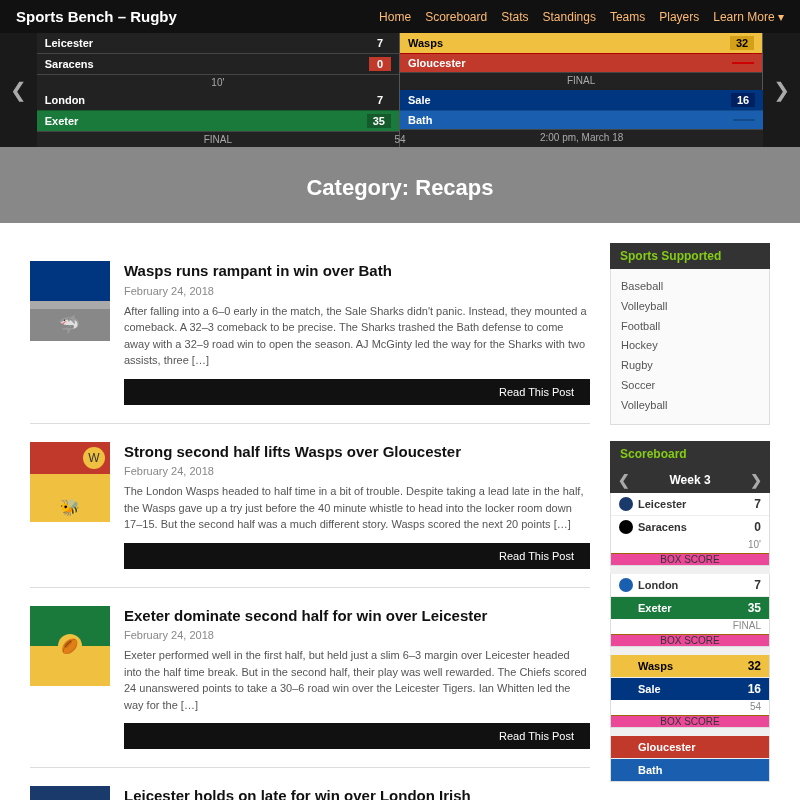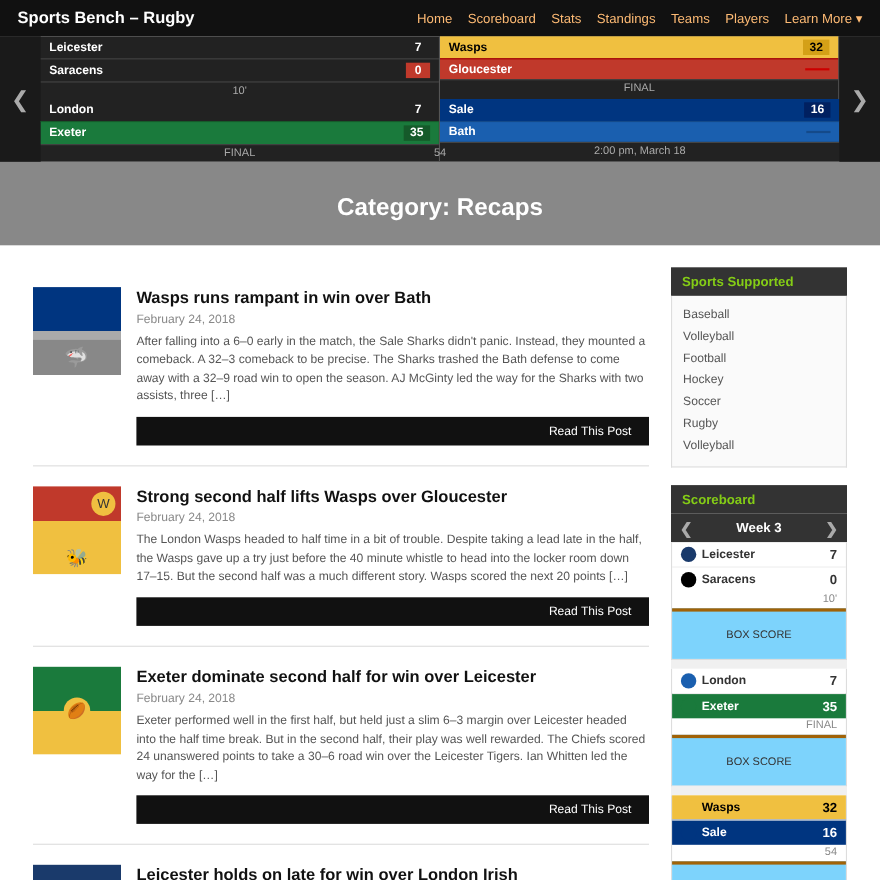--- a/index.html
+++ b/index.html
@@ -215,27 +215,27 @@
       text-align: right;
       font-size: 10px;
       color: #888;
       padding: 1px 8px 3px;
     }
     .score-match-separator { border-top: 1px solid #eee; }
     .box-score-btn {
       display: block;
       width: 100%;
       text-align: center;
-      background: #7dd3fc;
+      background: #ec4899;
       border: none;
-      padding: 16px;
+      padding: 0;
       font-size: 10px;
       cursor: pointer;
       color: #333;
-      border-top: 3px solid #a16207;
+      border-top: 1px solid #a16207;
     }
     .match-separator { height: 8px; background: #f0f0f0; }
 
     
     .logo-leicester { background: #1a3a6b; }
     .logo-london { background: #1a5faf; }
     .logo-saracens { background: #000; }
     .logo-wasps { background: #f0c040; }
     .logo-gloucester { background: #c0392b; }
     .logo-exeter { background: #1a7a3c; }
@@ -423,22 +423,22 @@
   <div class="sidebar-col">
 
     <div class="sidebar-widget">
       <div class="sidebar-widget-title">Sports Supported</div>
       <div class="sidebar-widget-body">
         <ul class="sports-list">
           <li>Baseball</li>
           <li>Volleyball</li>
           <li>Football</li>
           <li>Hockey</li>
+          <li>Rugby</li>
           <li>Soccer</li>
-          <li>Rugby</li>
           <li>Volleyball</li>
         </ul>
       </div>
     </div>
 
     <div class="sidebar-widget scoreboard-widget">
       <div class="sidebar-widget-title">Scoreboard</div>
       <div class="week-nav">
         <span class="week-nav-arrow">❮</span>
         <span>Week 3</span>

